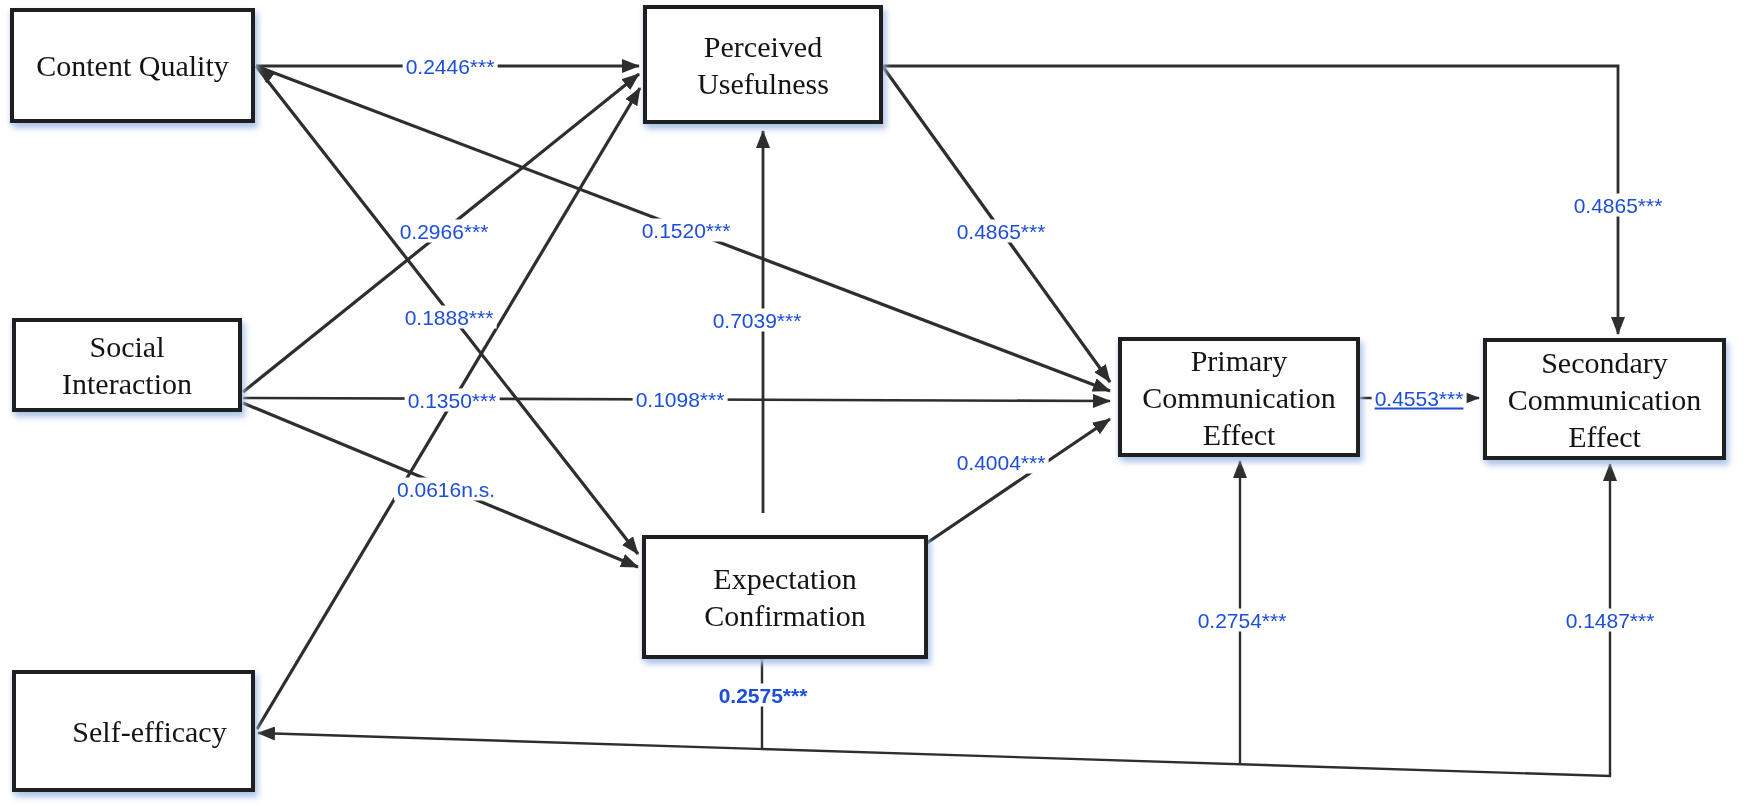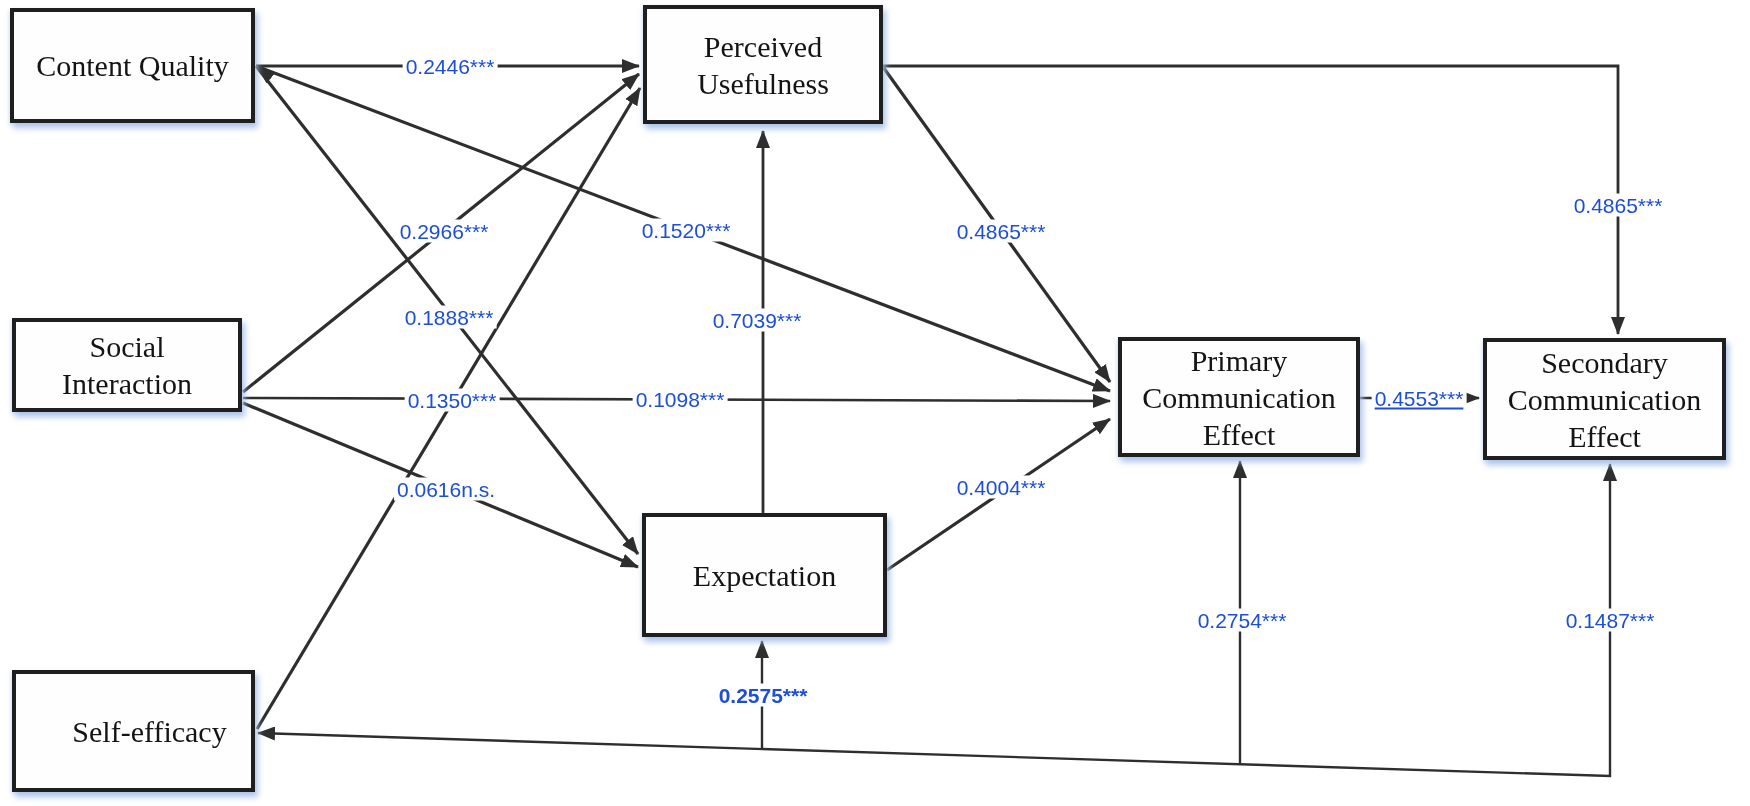--- a/index.html
+++ b/index.html
@@ -78,21 +78,21 @@
   <div id="labels">
       <span class="edge-label" style="left: 450px; top: 66px;">0.2446***</span>
       <span class="edge-label" style="left: 444px; top: 231px;">0.2966***</span>
       <span class="edge-label" style="left: 452px; top: 400px;">0.1350***</span>
       <span class="edge-label" style="left: 449px; top: 317px;">0.1888***</span>
       <span class="edge-label" style="left: 446px; top: 489px;">0.0616n.s.</span>
       <span class="edge-label" style="left: 686px; top: 230px;">0.1520***</span>
       <span class="edge-label" style="left: 680px; top: 399px;">0.1098***</span>
       <span class="edge-label" style="left: 757px; top: 320px;">0.7039***</span>
       <span class="edge-label" style="left: 1001px; top: 231px;">0.4865***</span>
-      <span class="edge-label" style="left: 1001px; top: 487px; text-align: right;">0.4004***</span>
+      <span class="edge-label" style="left: 1001px; top: 462px; text-align: right;">0.4004***</span>
       <span class="edge-label" style="left: 1419px; top: 398px; text-decoration: underline;">0.4553***</span>
       <span class="edge-label" style="left: 1618px; top: 205px;">0.4865***</span>
       <span class="edge-label" style="left: 1610px; top: 620px;">0.1487***</span>
       <span class="edge-label" style="left: 763px; top: 695px; font-weight: bold;">0.2575***</span>
       <span class="edge-label" style="left: 1242px; top: 620px;">0.2754***</span>
     </div>
   <div id="nodes">
       <div class="node" style="left: 10px; top: 8px; width: 245px; height: 115px;">
         <div class="node-line">Content Quality</div>
       </div>
@@ -100,22 +100,23 @@
         <div class="node-line">Social</div>
         <div class="node-line">Interaction</div>
       </div>
       <div class="node" style="left: 12px; top: 670px; width: 243px; height: 122px; padding-left: 32px;">
         <div class="node-line">Self-efficacy</div>
       </div>
       <div class="node" style="left: 643px; top: 5px; width: 240px; height: 119px;">
         <div class="node-line">Perceived</div>
         <div class="node-line">Usefulness</div>
       </div>
-      <div class="node" style="left: 642px; top: 513px; width: 245px; height: 124px;">
+      <div class="node" style="left: 642px; top: 535px; width: 286px; height: 124px;">
         <div class="node-line">Expectation</div>
+        <div class="node-line">Confirmation</div>
       </div>
       <div class="node" style="left: 1118px; top: 337px; width: 242px; height: 120px;">
         <div class="node-line">Primary</div>
         <div class="node-line">Communication</div>
         <div class="node-line">Effect</div>
       </div>
       <div class="node" style="left: 1483px; top: 338px; width: 243px; height: 122px;">
         <div class="node-line">Secondary</div>
         <div class="node-line">Communication</div>
         <div class="node-line">Effect</div>

